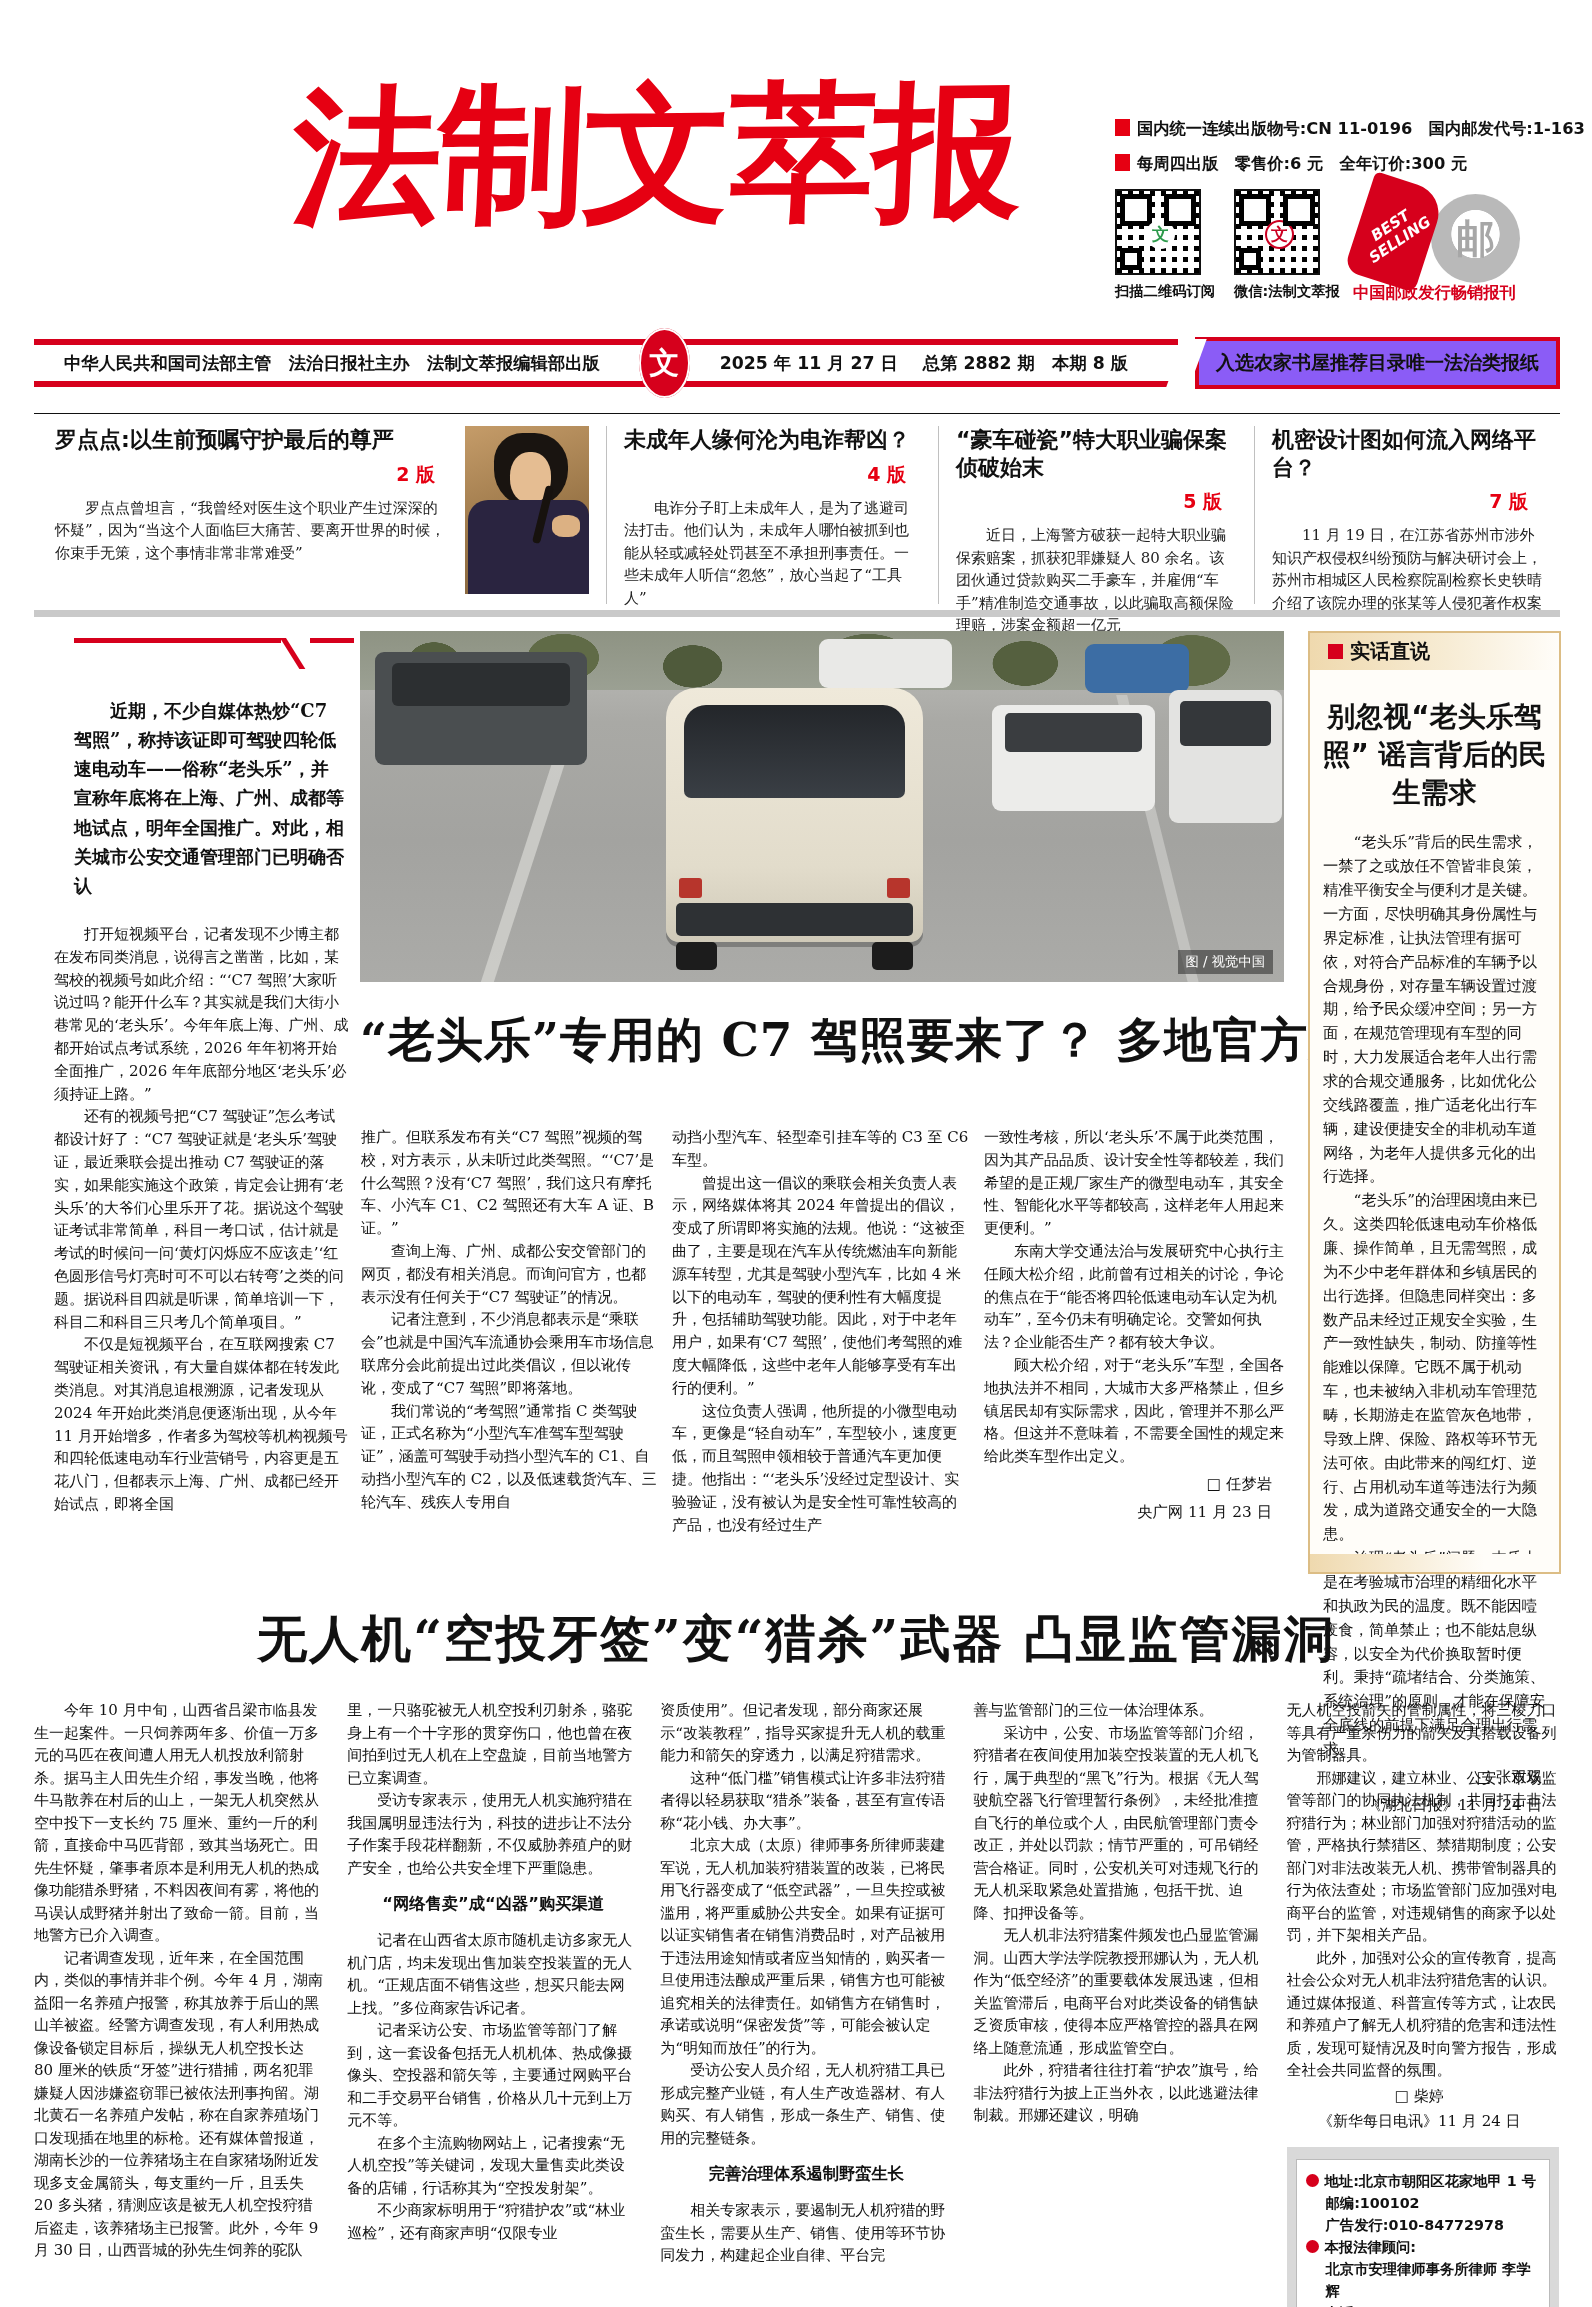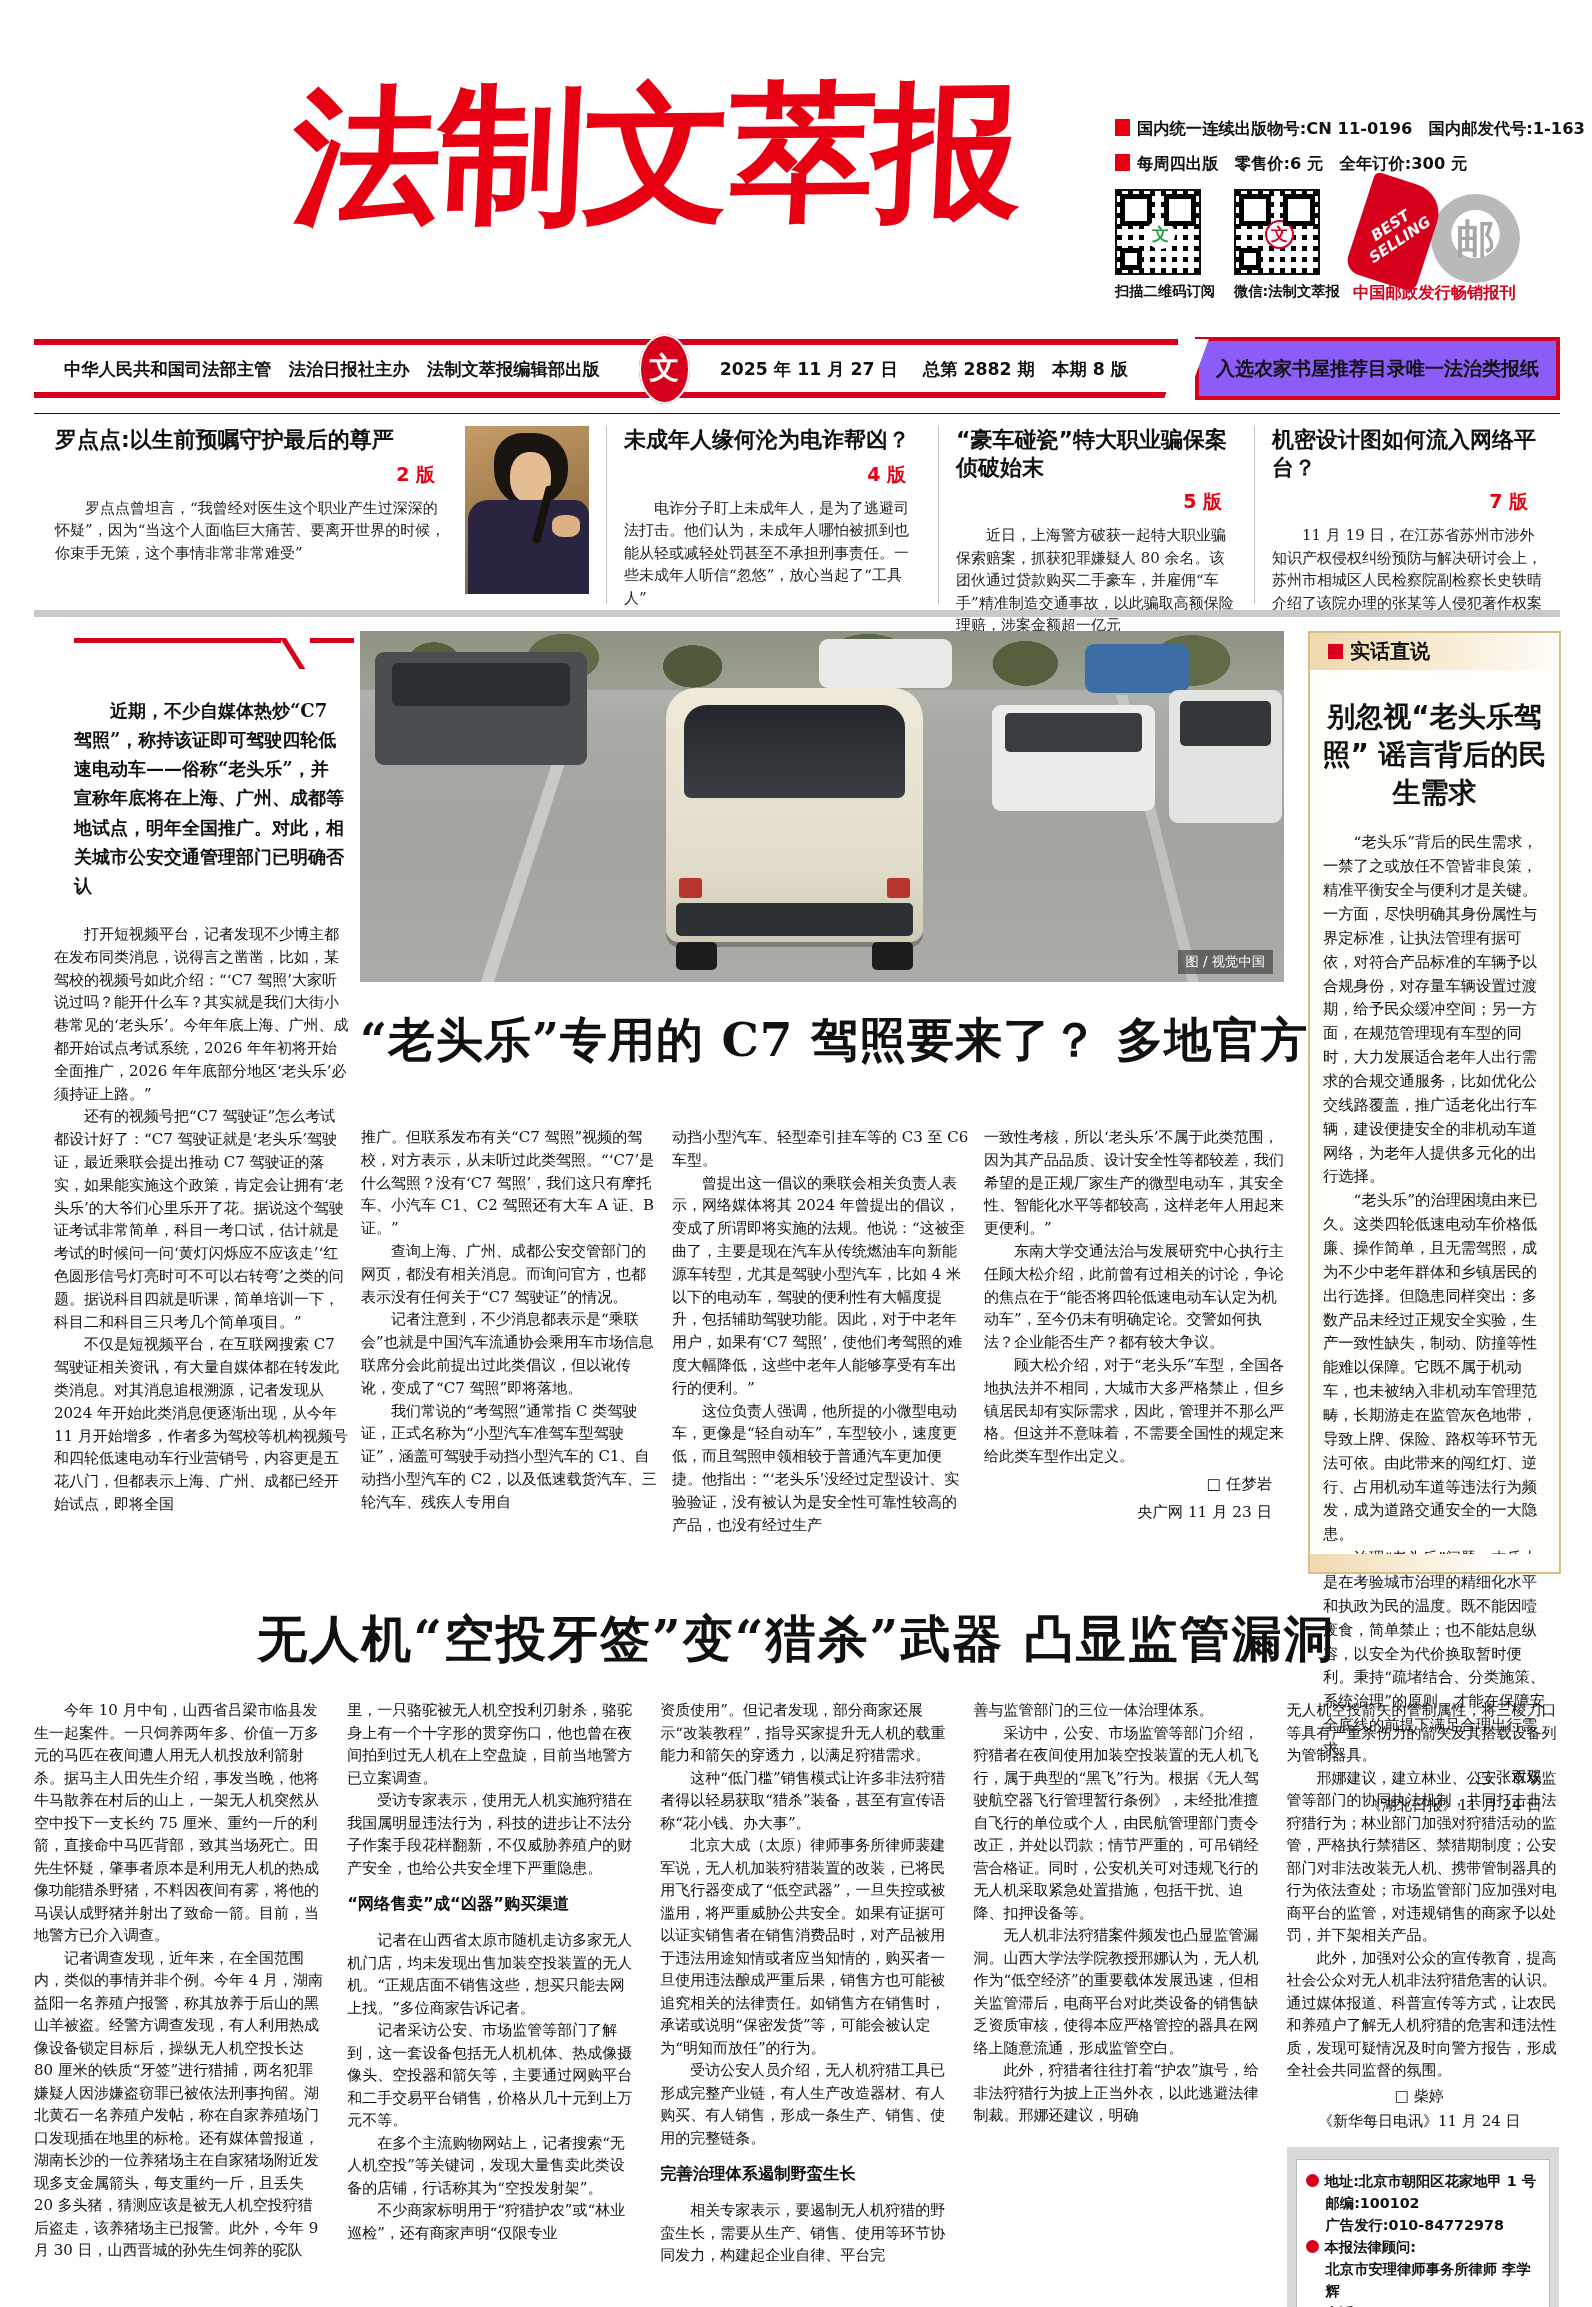--- a/index.html
+++ b/index.html
@@ -47,21 +47,21 @@
     font-family:"DejaVu Sans",sans-serif; font-weight:900; font-size:39px; color:#a7a7a7; }
   .badge .ribbon { position:absolute; left:0; top:-9px; width:74px; height:104px; background:#d6001c;
     transform:rotate(18deg); border-radius:6px 30px 10px 15px;
     display:flex; align-items:center; justify-content:center; }
   .badge .ribbon span { color:#fff; font-family:"DejaVu Sans",sans-serif; font-weight:900; font-style:italic;
     font-size:15px; transform:rotate(-52deg); white-space:pre-line; text-align:center; line-height:1.1; }
   .badge-caption { position:absolute; left:-5px; bottom:-2px; width:207px; color:#d6001c;
     font-family:"DejaVu Sans",sans-serif; font-weight:900; font-size:16.3px; white-space:nowrap; }
 
   
-  .infobar { position:absolute; left:34px; top:339px; width:1526px; height:59px; display:flex; align-items:stretch; }
+  .infobar { position:absolute; left:34px; top:339px; width:1526px; height:48px; display:flex; align-items:stretch; }
   .infobar-left { flex:1; border-top:6px solid #d6001c; border-bottom:6px solid #d6001c;
     display:flex; align-items:center; position:relative; }
   .infobar-text { font-family:"DejaVu Sans",sans-serif; font-weight:700; font-size:17.3px; margin-left:30px; white-space:nowrap; }
   .infobar-logo { width:51px; height:70px; background:#d6001c; border-radius:50%;
     margin:0 30px 0 39px; display:flex; align-items:center; justify-content:center; align-self:center;
     color:#fff; font-family:"DejaVu Serif",serif; font-weight:900; font-size:30px; flex:none;
     transform:translateY(0); box-shadow:0 0 0 2px #fff inset; }
   .infobar-date { font-family:"DejaVu Sans",sans-serif; font-weight:700; font-size:17.3px; white-space:nowrap; margin-right:25px;}
   .infobar-issue { font-family:"DejaVu Sans",sans-serif; font-weight:700; font-size:17.3px; white-space:nowrap; }
   .bar-cut { width:23px; background:#fff; transform:skewX(-20deg); margin:0 -3px; z-index:2; flex:none;}
@@ -158,21 +158,21 @@
   
   .bottom-section { position:absolute; left:0; top:1592px; width:1593px; height:715px; }
   .b-headline { text-align:center; font-family:"DejaVu Serif",serif; font-weight:900; font-size:50px;
     letter-spacing:2px; margin-top:14px; white-space:nowrap; }
   .b-cols { display:flex; padding:0 34px; margin-top:26px; }
   .b-col { width:296px; margin-right:21px; }
   .b-col:last-child { margin-right:0; width:276px; }
   .b-col p { font-size:15px; line-height:1.5; text-indent:2em; }
   .b-col p.noindent { text-indent:0; }
   .b-col p.subhead { font-family:"DejaVu Sans",sans-serif; font-weight:900; font-size:16.3px;
-    text-indent:0; margin:13px 0; }
+    text-align:center; text-indent:0; margin:13px 0; }
   .b-col p.byline { text-indent:0; text-align:center; padding-right:7px; margin-top:3px; }
 
   .contact-wrap { margin-top:14px; background:#d9d9d9; padding:12px 9px 8px; position:relative; }
   .contact-box { background:#fff; border:1px solid #bbb; padding:10px 9px; }
   .contact-box p { font-family:"DejaVu Sans",sans-serif; font-weight:700; font-size:14.3px; line-height:1.55; text-indent:0; }
   .contact-box p.c-bullet::before { content:''; display:inline-block; width:13px; height:13px; border-radius:50%; background:#d6001c; margin-right:6px; vertical-align:-1px; }
   .contact-box p.c-indent { padding-left:20px; }
 </style>
 </head>
 <body>

